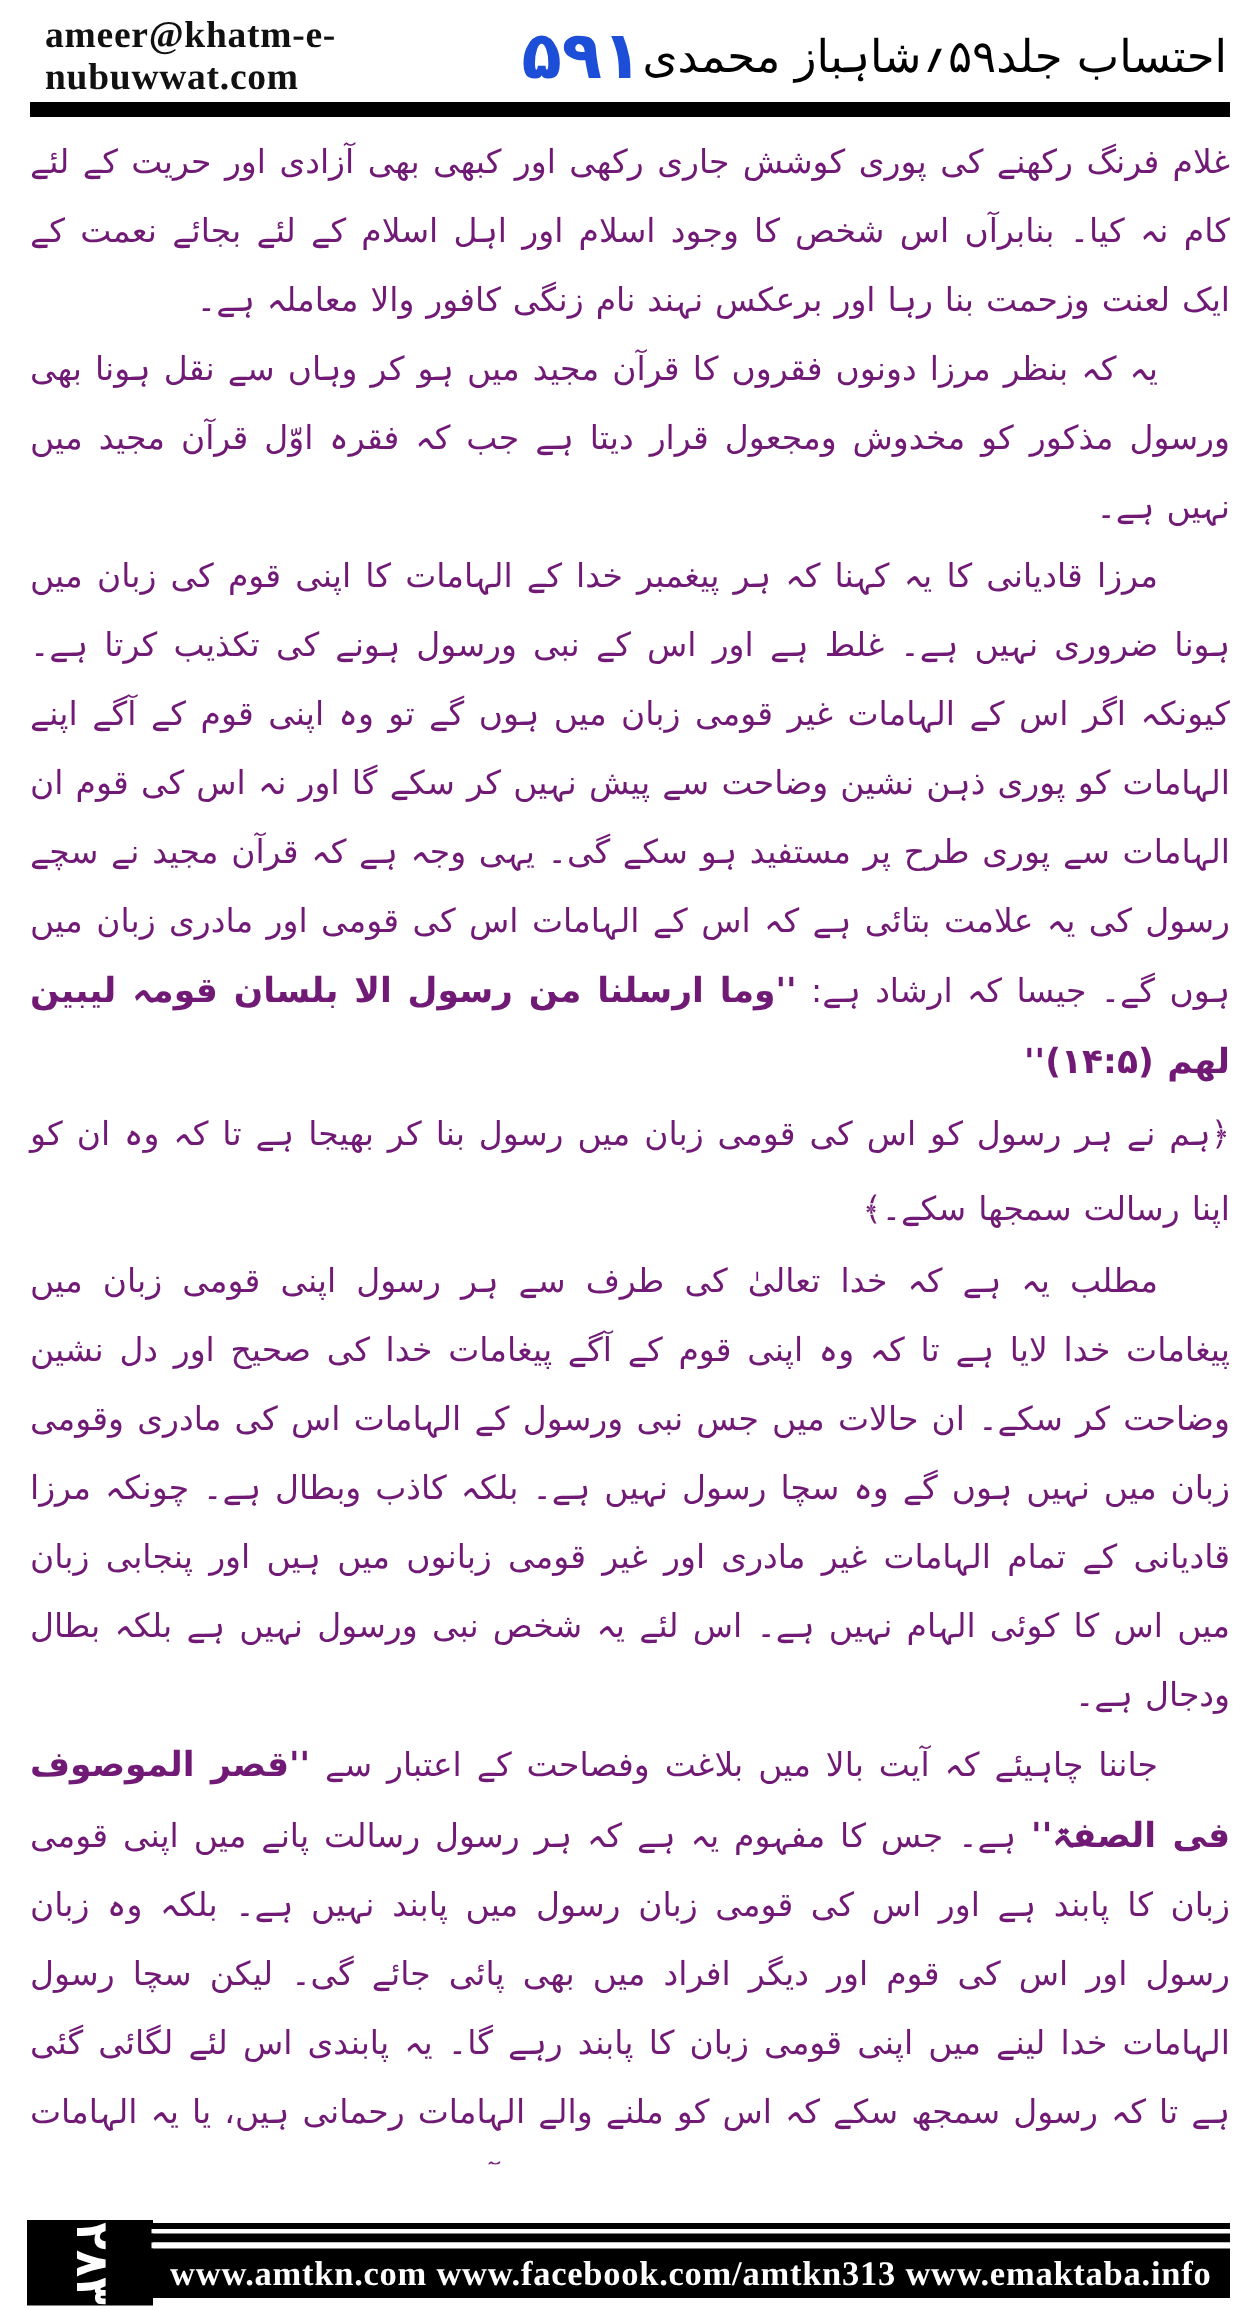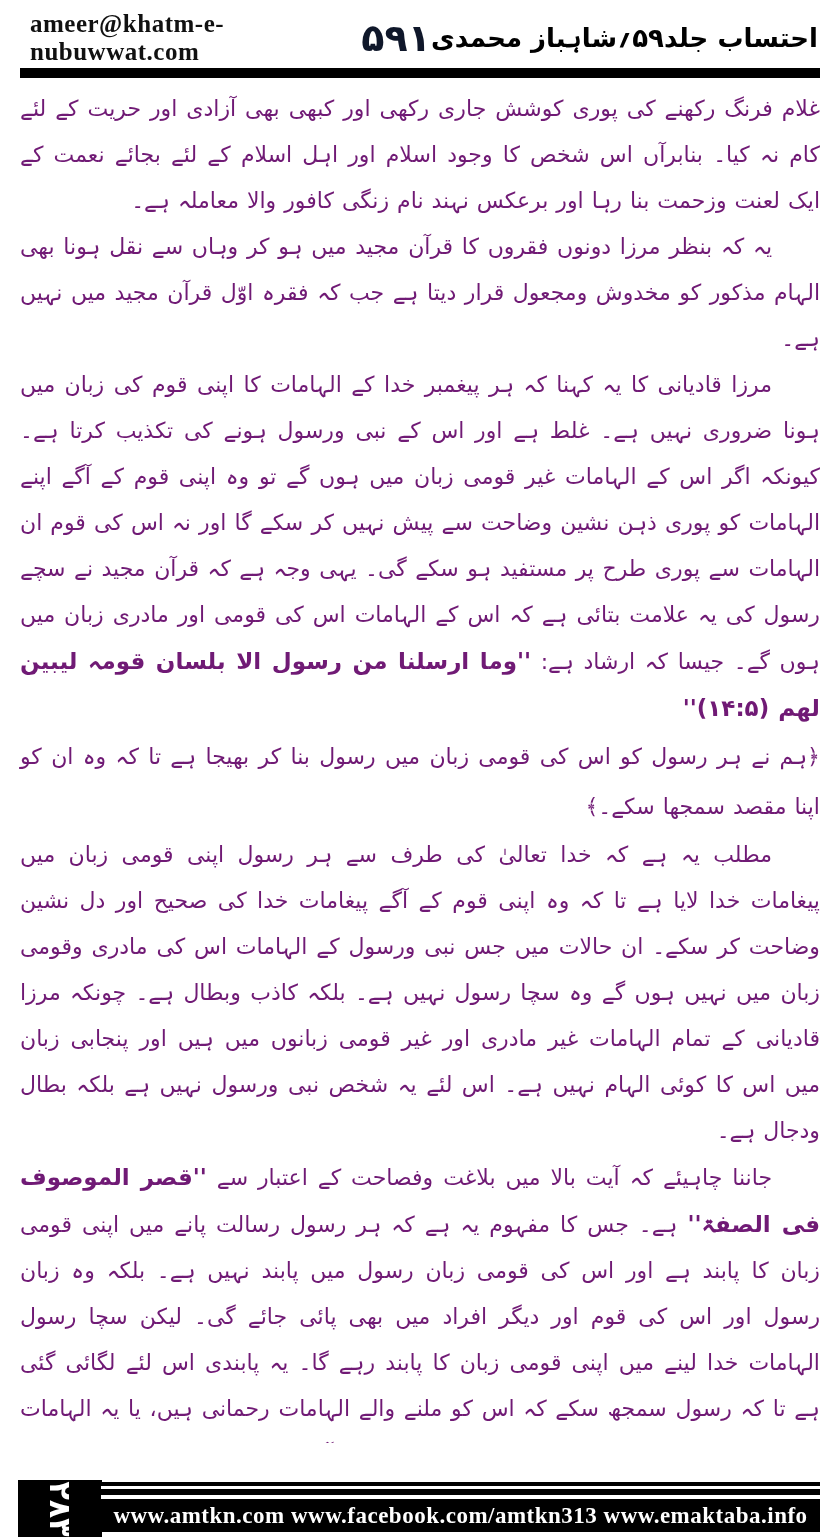--- a/index.html
+++ b/index.html
@@ -25,29 +25,29 @@
   .email {
     font-family: "Liberation Serif", serif;
     font-weight: bold;
     font-size: 25px;
     letter-spacing: 0.5px;
     color: #111;
   }
   .page-num {
     font-family: "DejaVu Sans", sans-serif;
     font-weight: bold;
-    font-size: 38px;
-    color: #0f172a;
+    font-size: 44px;
+    color: #1d4ed8;
     line-height: 1;
     margin-left: 48px;
   }
   .book-title {
     direction: rtl;
-    font-size: 26px;
-    font-weight: bold;
+    font-size: 30px;
+    font-weight: normal;
     color: #000;
     white-space: nowrap;
     text-align: right;
   }
   .header-rule {
     height: 10px;
     background: #000;
     margin: 6px 20px 0 20px;
   }
   
@@ -135,23 +135,23 @@
     <div class="header-left">
       <span class="email">ameer@khatm-e-nubuwwat.com</span>
       <span class="page-num">۵۹۱</span>
     </div>
     <span class="book-title">احتساب جلد۵۹؍شاہباز محمدی</span>
   </div>
   <div class="header-rule"></div>
 
   <div class="body">
     <p>غلام فرنگ رکھنے کی پوری کوشش جاری رکھی اور کبھی بھی آزادی اور حریت کے لئے کام نہ کیا۔ بنابرآں اس شخص کا وجود اسلام اور اہل اسلام کے لئے بجائے نعمت کے ایک لعنت وزحمت بنا رہا اور برعکس نہند نام زنگی کافور والا معاملہ ہے۔</p>
-    <p class="para-indent">یہ کہ بنظر مرزا دونوں فقروں کا قرآن مجید میں ہو کر وہاں سے نقل ہونا بھی الہام مذکور کو مخدوش ومجعول قرار دیتا ہے جب کہ فقرہ اوّل قرآن مجید میں نہیں ہے۔</p>
+    <p class="para-indent">یہ کہ بنظر مرزا دونوں فقروں کا قرآن مجید میں ہو کر وہاں سے نقل ہونا بھی ورسول مذکور کو مخدوش ومجعول قرار دیتا ہے جب کہ فقرہ اوّل قرآن مجید میں نہیں ہے۔</p>
     <p class="para-indent"><span>مرزا قادیانی کا یہ کہنا کہ ہر پیغمبر خدا کے الہامات کا اپنی قوم کی زبان میں ہونا ضروری نہیں ہے۔ غلط ہے اور اس کے نبی ورسول ہونے کی تکذیب کرتا ہے۔ کیونکہ اگر اس کے الہامات غیر قومی زبان میں ہوں گے تو وہ اپنی قوم کے آگے اپنے الہامات کو پوری ذہن نشین وضاحت سے پیش نہیں کر سکے گا اور نہ اس کی قوم ان الہامات سے پوری طرح پر مستفید ہو سکے گی۔ یہی وجہ ہے کہ قرآن مجید نے سچے رسول کی یہ علامت بتائی ہے کہ اس کے الہامات اس کی قومی اور مادری زبان میں ہوں گے۔ جیسا کہ ارشاد ہے: </span><span class="arabic-quote">''وما ارسلنا من رسول الا بلسان قومہ لیبین لھم (۱۴:۵)''</span></p>
-    <p class="verse-translation">﴿ہم نے ہر رسول کو اس کی قومی زبان میں رسول بنا کر بھیجا ہے تا کہ وہ ان کو اپنا مقصد سمجھا سکے۔﴾</p>
+    <p class="verse-translation">﴿ہم نے ہر رسول کو اس کی قومی زبان میں رسول بنا کر بھیجا ہے تا کہ وہ ان کو اپنا رسالت سمجھا سکے۔﴾</p>
     <p class="para-indent">مطلب یہ ہے کہ خدا تعالیٰ کی طرف سے ہر رسول اپنی قومی زبان میں پیغامات خدا لایا ہے تا کہ وہ اپنی قوم کے آگے پیغامات خدا کی صحیح اور دل نشین وضاحت کر سکے۔ ان حالات میں جس نبی ورسول کے الہامات اس کی مادری وقومی زبان میں نہیں ہوں گے وہ سچا رسول نہیں ہے۔ بلکہ کاذب وبطال ہے۔ چونکہ مرزا قادیانی کے تمام الہامات غیر مادری اور غیر قومی زبانوں میں ہیں اور پنجابی زبان میں اس کا کوئی الہام نہیں ہے۔ اس لئے یہ شخص نبی ورسول نہیں ہے بلکہ بطال ودجال ہے۔</p>
     <p class="para-indent"><span>جاننا چاہیئے کہ آیت بالا میں بلاغت وفصاحت کے اعتبار سے </span><span class="arabic-quote">''قصر الموصوف فی الصفۃ''</span><span> ہے۔ جس کا مفہوم یہ ہے کہ ہر رسول رسالت پانے میں اپنی قومی زبان کا پابند ہے اور اس کی قومی زبان رسول میں پابند نہیں ہے۔ بلکہ وہ زبان رسول اور اس کی قوم اور دیگر افراد میں بھی پائی جائے گی۔ لیکن سچا رسول الہامات خدا لینے میں اپنی قومی زبان کا پابند رہے گا۔ یہ پابندی اس لئے لگائی گئی ہے تا کہ رسول سمجھ سکے کہ اس کو ملنے والے الہامات رحمانی ہیں، یا یہ الہامات شیطانی سازش کا نتیجہ ہیں۔ چونکہ مرزا قادیانی آیت ہذا کے معیار صداقت پر پورا نہیں اترا۔ اس لئے یہ شخص شیطان کا فریب خوردہ ہے۔ یہی وجہ ہے کہ </span></p>
   </div>
 
   <div class="footer">
     <div class="footer-page-box">
       <span>۲۸۳</span>
     </div>
     <div class="footer-band">
       <div class="rule-thin"></div>

